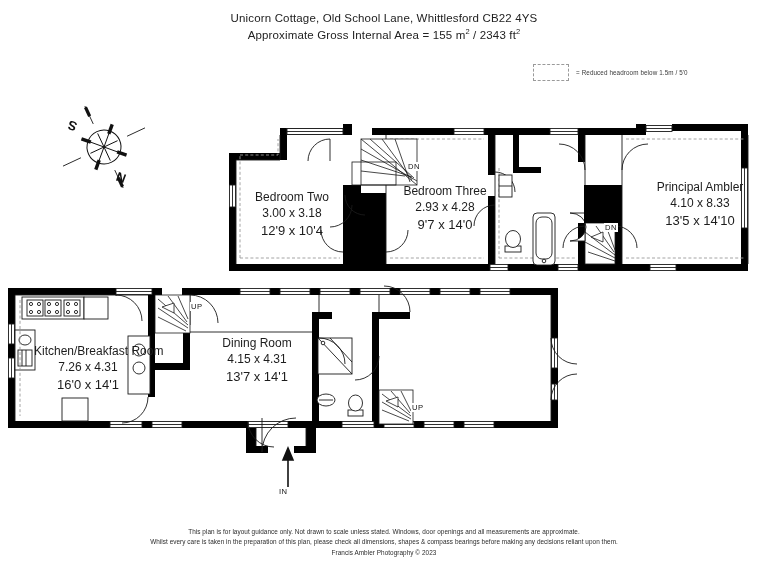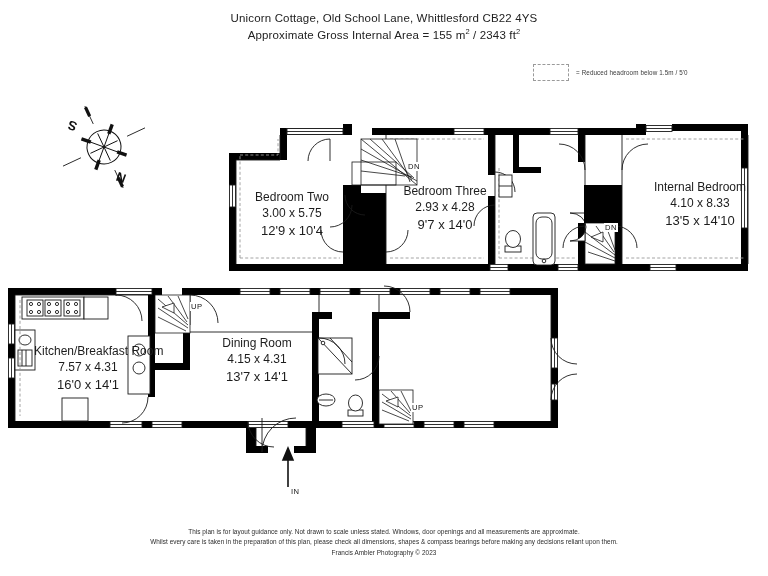--- a/index.html
+++ b/index.html
@@ -62,21 +62,21 @@
   .stair-marker {
     font-size: 7.6px; color: #111; letter-spacing: .4px;
     background: #fff; padding: 0 1px; text-align: center;
   }
   #marker-dn-upper    { left: 407px; top: 162px; }
   #marker-dn-principal{ left: 604px; top: 223px; }
   #marker-up-kitchen  { left: 190px; top: 302px; }
   #marker-up-sitting  { left: 411px; top: 403px; }
 
   
-  #entrance-label { left: 279px; top: 487px; font-size: 7.6px; color: #111; letter-spacing: .4px; margin-left: 12px; }
+  #entrance-label { left: 279px; top: 487px; font-size: 7.6px; color: #111; letter-spacing: .4px; }
 
   
   #footer-block {
     left: 0; top: 527px; width: 768px; text-align: center; line-height: 1.55;
   }
   #footer-block div { font-size: 6.4px; color: #2c2c2c; letter-spacing: .05px; }
   #footer-credit { padding-top: 1px; }
 </style>
 </head>
 <body>
@@ -517,39 +517,39 @@
     </g>
 
     <g stroke="#111" stroke-width="1.6" fill="#111">
       <line x1="288" y1="487" x2="288" y2="455"></line>
       <polygon points="288,448 283,460 293,460"></polygon>
     </g>
   </svg>
 
   <div id="label-bedroom-two" class="abs room-label">
     <div class="rl-name">Bedroom Two</div>
-    <div class="rl-m">3.00 x 5.75</div>
+    <div class="rl-m">3.00 x 3.18</div>
     <div class="rl-ft">12'9 x 10'4</div>
   </div>
 
   <div id="label-bedroom-three" class="abs room-label">
     <div class="rl-name">Bedroom Three</div>
     <div class="rl-m">2.93 x 4.28</div>
     <div class="rl-ft">9'7 x 14'0</div>
   </div>
 
   <div id="label-principal-bedroom" class="abs room-label">
-    <div class="rl-name">Internal Bedroom</div>
+    <div class="rl-name">Principal Ambler</div>
     <div class="rl-m">4.10 x 8.33</div>
     <div class="rl-ft">13'5 x 14'10</div>
   </div>
 
   <div id="label-kitchen" class="abs room-label">
     <div class="rl-name">Kitchen/Breakfast Room</div>
-    <div class="rl-m">7.57 x 4.31</div>
+    <div class="rl-m">7.26 x 4.31</div>
     <div class="rl-ft">16'0 x 14'1</div>
   </div>
 
   <div id="label-dining" class="abs room-label">
     <div class="rl-name">Dining Room</div>
     <div class="rl-m">4.15 x 4.31</div>
     <div class="rl-ft">13'7 x 14'1</div>
   </div>
 
 

